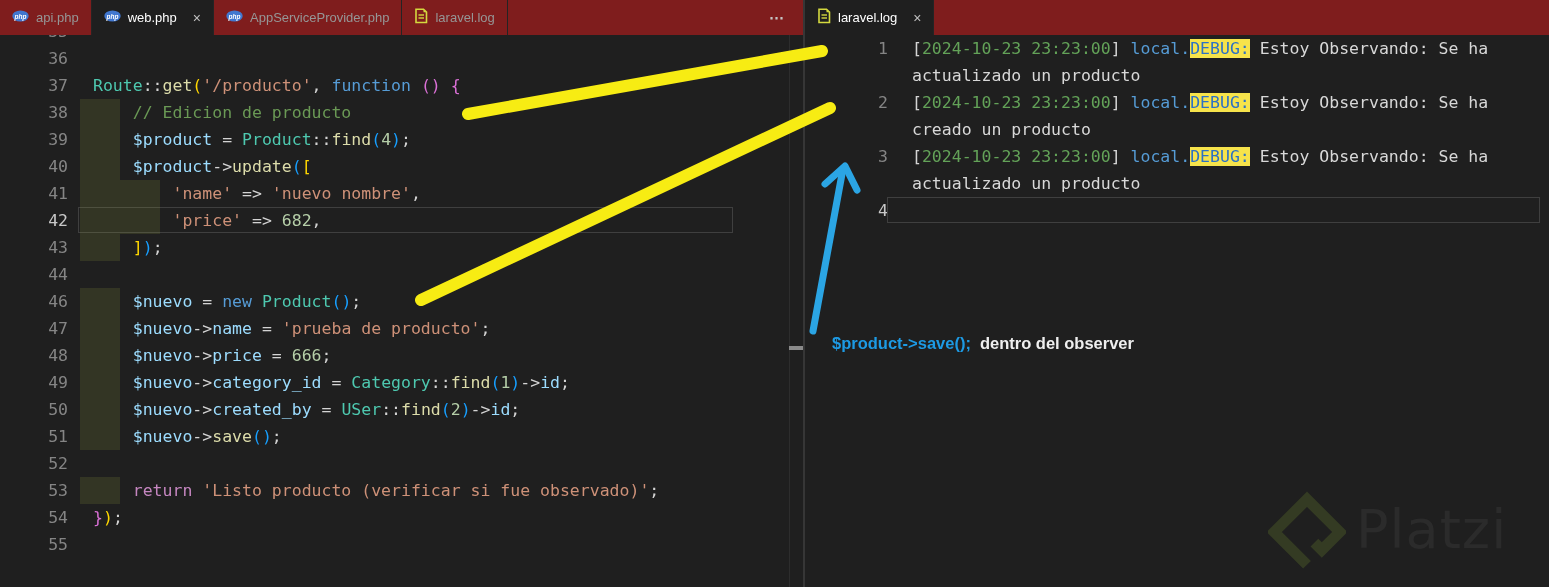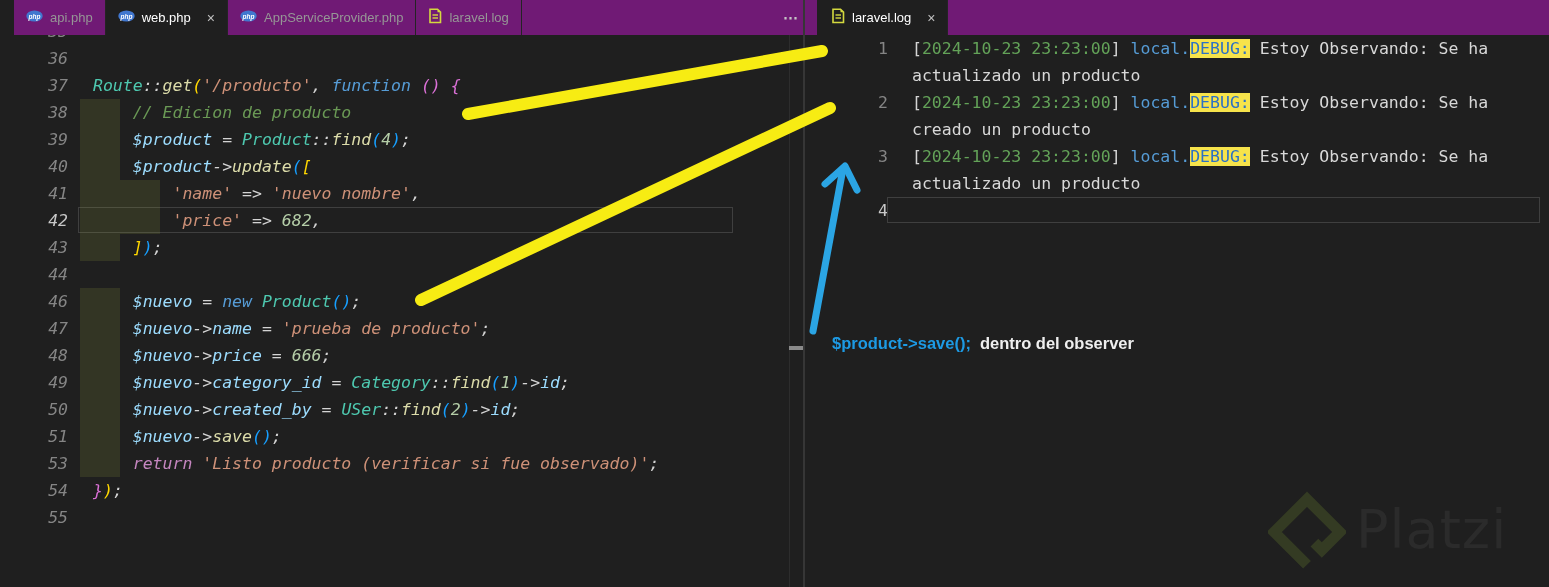--- a/index.html
+++ b/index.html
@@ -1,38 +1,38 @@
 <!DOCTYPE html>
 <html style="--debug-bg: #F6E34B; --debug-fg: #2C71C5;"><head>
 <meta charset="utf-8">
 <style>
   html,body{margin:0;padding:0;background:#1f1f1f;}
   body{width:1549px;height:587px;position:relative;overflow:hidden;
        font-family:"Liberation Sans",sans-serif;}
   
-  .tabbar{position:absolute;top:0;height:35px;background:#701a75;display:flex;
-          align-items:stretch;z-index:6;margin-left:14px;}
+  .tabbar{position:absolute;top:0;height:35px;background:#7f1d1d;display:flex;
+          align-items:stretch;z-index:6;}
   #tabbar-left{left:0;width:803px;}
   #tabbar-right{left:805px;right:0;}
   .tab{display:flex;align-items:center;gap:7px;padding:0 12px;
        border-right:1px solid #242424;font-size:13px;color:#969696;cursor:pointer;}
   .tab.active{background:#1f1f1f;color:#ffffff;}
   .tab .close{margin-left:9px;font-size:14px;color:#c0c0c0;line-height:1;}
   .more-btn{margin-left:auto;margin-right:18px;align-self:center;color:#c5c5c5;
             font-size:15px;letter-spacing:1px;font-weight:bold;}
   
   .editor{position:absolute;top:35px;bottom:0;overflow:hidden;background:#1f1f1f;}
   #editor-left{left:0;width:789px;}
   #editor-right{left:806px;right:0;}
   #sash{position:absolute;left:803px;top:0;bottom:0;width:2px;background:#363636;z-index:7;}
   #scroll-strip{position:absolute;left:789px;top:35px;bottom:0;width:1px;background:#2d2d2d;z-index:7;}
   #scroll-marker{position:absolute;left:789px;top:346px;width:14px;height:4px;background:#8a8a8a;z-index:8;}
   
   .rows{font-family:"DejaVu Sans Mono",monospace;font-size:16.5px;}
-  #code-lines{margin-top:-17px;font-style:italic;}
+  #code-lines{margin-top:-17px;}
   .row{height:27px;line-height:27px;display:flex;position:relative;}
   .gut{flex:none;text-align:right;color:#858585;user-select:none;}
   #editor-left .gut{width:68px;padding-right:13px;}
   #editor-right .gut{width:82px;padding-right:24px;}
   .gut.cur{color:#c8c8c8;}
   .code-text{white-space:pre;padding-left:12px;position:relative;z-index:2;}
   .log-text{white-space:pre;position:relative;z-index:2;text-align:right;}
   .hl-block{position:absolute;top:0;height:27px;width:40px;background:rgba(185,200,70,0.13);z-index:1;}
   .hl1{left:80px;} .hl2{left:120px;}
   .cur-box{position:absolute;top:0;height:26px;border:1px solid #3f3f3f;box-sizing:border-box;z-index:0;}
@@ -183,20 +183,24 @@
         <div class="hl-block hl1"></div>
         <div class="gut">50</div>
         <div class="code-text"><span class="tk-pun">    </span><span class="tk-var">$nuevo</span><span class="tk-pun">-&gt;</span><span class="tk-var">created_by</span><span class="tk-pun"> = </span><span class="tk-cls">USer</span><span class="tk-pun">::</span><span class="tk-fn">find</span><span class="tk-b3">(</span><span class="tk-num">2</span><span class="tk-b3">)</span><span class="tk-pun">-&gt;</span><span class="tk-var">id</span><span class="tk-pun">;</span></div>
       </div>
       <div class="row">
         <div class="hl-block hl1"></div>
         <div class="gut">51</div>
         <div class="code-text"><span class="tk-pun">    </span><span class="tk-var">$nuevo</span><span class="tk-pun">-&gt;</span><span class="tk-fn">save</span><span class="tk-b3">()</span><span class="tk-pun">;</span></div>
       </div>
       <div class="row">
+        <div class="gut">52</div>
+        <div class="code-text"></div>
+      </div>
+      <div class="row">
         <div class="hl-block hl1"></div>
         <div class="gut">53</div>
         <div class="code-text"><span class="tk-pun">    </span><span class="tk-ctl">return</span><span class="tk-pun"> </span><span class="tk-str">'Listo producto (verificar si fue observado)'</span><span class="tk-pun">;</span></div>
       </div>
       <div class="row">
         <div class="gut">54</div>
         <div class="code-text"><span class="tk-b2">}</span><span class="tk-b1">)</span><span class="tk-pun">;</span></div>
       </div>
       <div class="row">
         <div class="gut">55</div>

